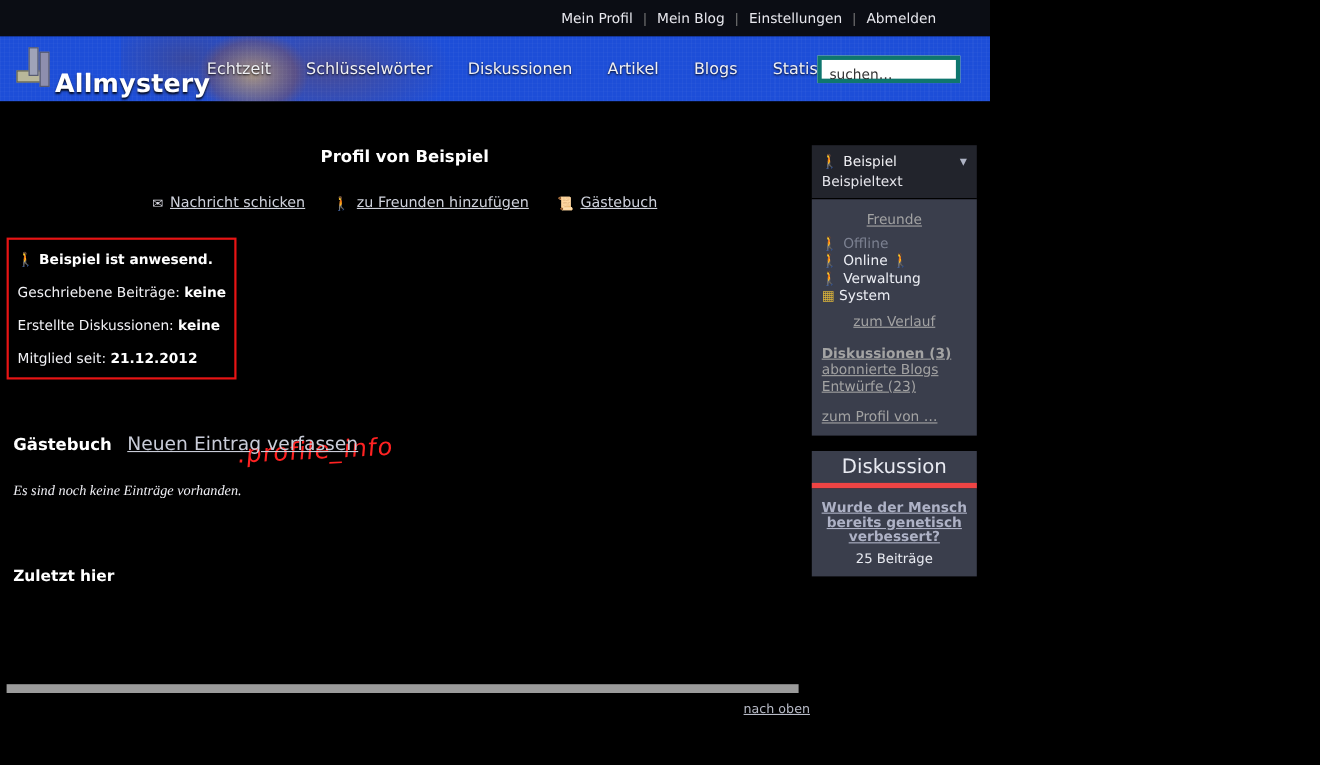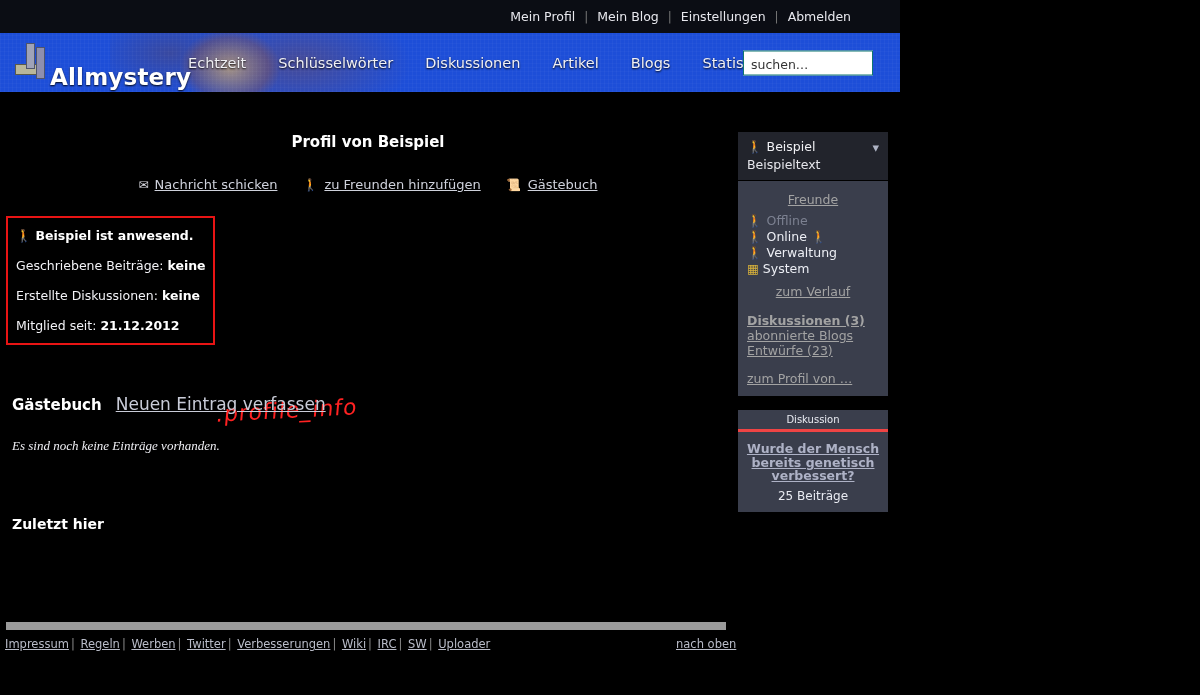--- a/index.html
+++ b/index.html
@@ -61,21 +61,21 @@
   .mainnav a {
     color:#f0f0f5; font-size:14.5px; text-decoration:none; padding:0 16px;
     text-shadow: 0 1px 2px rgba(0,0,0,.95);
     position:relative;
   }
   .mainnav a .badge {
     font-size:9px; color:#cfd3e2; position:relative; top:-6px; left:2px;
   }
   .searchbox {
     position:absolute; right:27px; top:50%; transform:translateY(-50%);
-    width:130px; height:25px; background:#fff; border:1px solid #0f766e;
+    width:130px; height:25px; background:#fff; border:4px solid #0f766e;
     color:#333; font-size:12.5px; padding:0 7px; box-sizing:border-box;
     line-height:25px;
   }
 
   
   .catnav {
     position:absolute; left:0; top:92px; width:888px; height:25px;
     display:flex; align-items:stretch;
     background:#3e4252;
     border-top:1px solid #14161e; border-bottom:1px solid #14161e;
@@ -149,22 +149,22 @@
   .ic-ylw { color:#d9b23a; }
   .ic-gray { color:#7c8191; }
   .ic-wht { color:#e9ebf2; }
   .sb-verlauf { text-align:center; margin-top:5px; }
   .sb-group { margin-top:13px; }
   .sb-group a { display:block; line-height:15px; }
   .sb-group a.strong { font-weight:bold; }
 
   .sb-box2 { margin-top:14px; }
   .sb-box2 .hd {
-    background:#3a3e4c; color:#e9ebf2; font-size:10px;
-    text-align:center; padding:4px 0; border-bottom:3px solid #ef4444;
+    background:#3a3e4c; color:#e9ebf2; font-size:18px;
+    text-align:center; padding:4px 0; border-bottom:5px solid #ef4444;
   }
   .sb-box2 .bd { background:#3a3e4c; padding:10px 8px 9px 8px; text-align:center; }
   .sb-box2 .bd a { color:#aeb2c6; font-size:12.5px; font-weight:bold; text-decoration:underline; line-height:13.5px; display:block;}
   .sb-box2 .bd .cnt { color:#e9ebf2; font-size:12px; margin-top:6px; }
 
   
   .footbar { position:absolute; left:6px; top:622px; width:720px; height:8px; background:#9b9b9b; }
   .footlinks { position:absolute; left:5px; top:637px; font-size:11.5px; }
   .footlinks a { color:#b9bcc8; text-decoration:underline; }
   .footlinks .bar { color:#888; padding:0 2px; }
@@ -313,28 +313,17 @@
     <div class="sb-box2">
       <div class="hd">Diskussion</div>
       <div class="bd">
         <a>Wurde der Mensch bereits genetisch verbessert?</a>
         <div class="cnt">25 Beiträge</div>
       </div>
     </div>
   </div>
 
   <div class="footbar"></div>
-  <div class="footlinks">
-    <a>Impressum</a><span class="bar">|</span>
-    <a>Regeln</a><span class="bar">|</span>
-    <a>Werben</a><span class="bar">|</span>
-    <a>Twitter</a><span class="bar">|</span>
-    <a>Verbesserungen</a><span class="bar">|</span>
-    <a>Wiki</a><span class="bar">|</span>
-    <a>IRC</a><span class="bar">|</span>
-    <a>SW</a><span class="bar">|</span>
-    <a>Uploader</a>
-  </div>
   <div class="backtop">
     <a>nach oben</a>
   </div>
 
 </div>
 
 </body></html>

